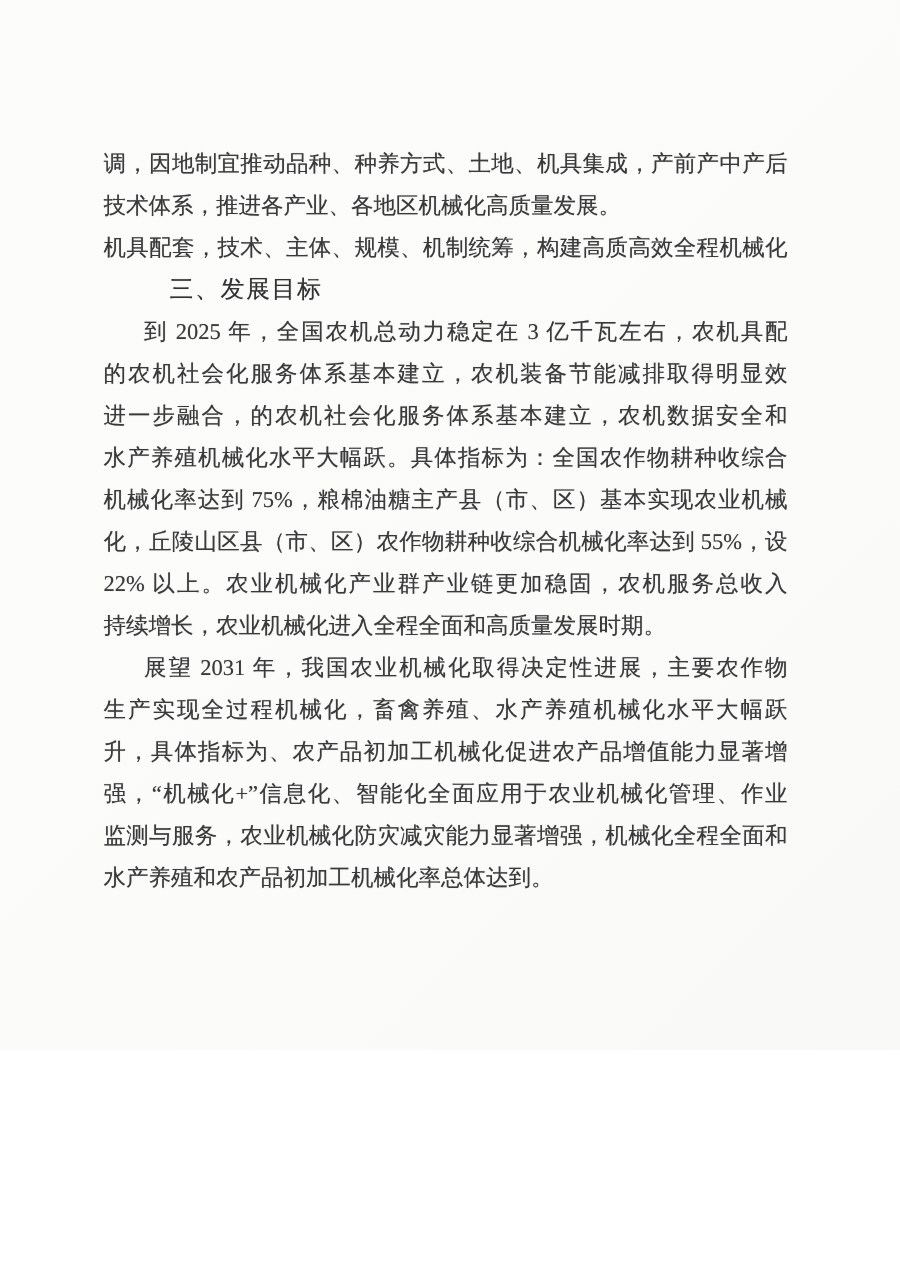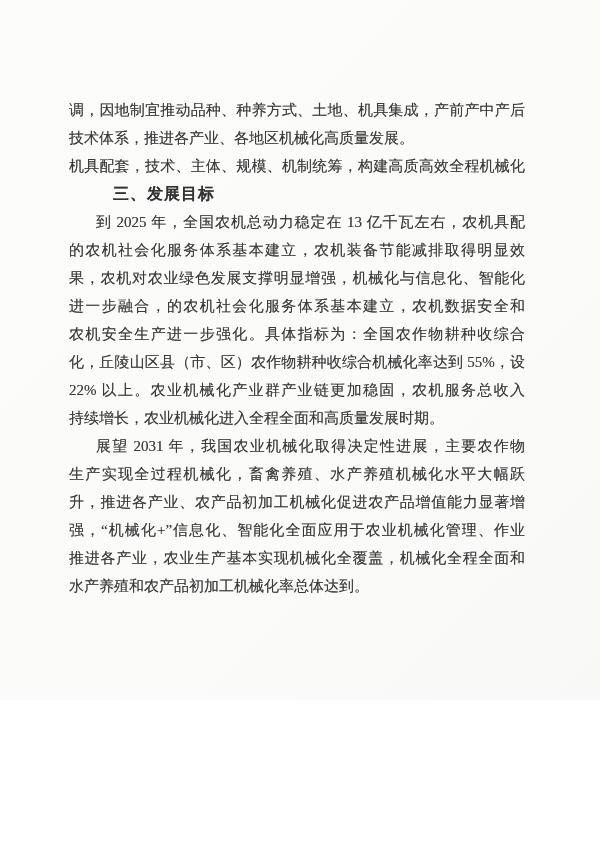--- a/index.html
+++ b/index.html
@@ -34,21 +34,21 @@
     overflow: hidden;
     text-shadow: 0 0 0.5px rgba(58,58,58,0.55);
   }
   .line.end {
     text-align-last: left;
   }
   .line.indent {
     padding-left: 27px;
   }
   .line.heading {
-    font-weight: 700;
+    font-weight: 400;
     padding-left: 44px;
     text-align-last: left;
     font-size: 16px;
     letter-spacing: 1px;
     color: #323232;
   }
   .page-number {
     position: absolute;
     top: 760px;
     right: 84px;
@@ -62,29 +62,29 @@
 </style>
 </head>
 <body>
 
 <div class="page">
   <div class="text-block">
     <div class="line">调，因地制宜推动品种、种养方式、土地、机具集成，产前产中产后</div>
     <div class="line end">技术体系，推进各产业、各地区机械化高质量发展。</div>
     <div class="line">机具配套，技术、主体、规模、机制统筹，构建高质高效全程机械化</div>
     <div class="line heading">三、发展目标</div>
-    <div class="line indent">到 2025 年，全国农机总动力稳定在 13 亿千瓦左右，农机具配</div>
+    <div class="line indent">到 2025 年，全国农机总动力稳定在 3 亿千瓦左右，农机具配</div>
     <div class="line">的农机社会化服务体系基本建立，农机装备节能减排取得明显效</div>
-    <div class="line">果，农机对农业绿色发展支撑明显增强，机械化与信息化、智能化</div>
     <div class="line">进一步融合，的农机社会化服务体系基本建立，农机数据安全和</div>
-    <div class="line">农机安全生产进一步强化。具体指标为：全国农作物耕种收综合</div>
+    <div class="line">水产养殖机械化水平大幅跃。具体指标为：全国农作物耕种收综合</div>
+    <div class="line">机械化率达到 75%，粮棉油糖主产县（市、区）基本实现农业机械</div>
     <div class="line">化，丘陵山区县（市、区）农作物耕种收综合机械化率达到 55%，设</div>
     <div class="line">22% 以上。农业机械化产业群产业链更加稳固，农机服务总收入</div>
     <div class="line end">持续增长，农业机械化进入全程全面和高质量发展时期。</div>
     <div class="line indent">展望 2031 年，我国农业机械化取得决定性进展，主要农作物</div>
     <div class="line">生产实现全过程机械化，畜禽养殖、水产养殖机械化水平大幅跃</div>
-    <div class="line">升，推进各产业、农产品初加工机械化促进农产品增值能力显著增</div>
+    <div class="line">升，具体指标为、农产品初加工机械化促进农产品增值能力显著增</div>
     <div class="line">强，“机械化+”信息化、智能化全面应用于农业机械化管理、作业</div>
-    <div class="line">推进各产业，农业生产基本实现机械化全覆盖，机械化全程全面和</div>
+    <div class="line">监测与服务，农业机械化防灾减灾能力显著增强，机械化全程全面和</div>
     <div class="line end">水产养殖和农产品初加工机械化率总体达到。</div>
   </div>
   <div class="page-number">— 13 —</div>
 </div>
 
 </body></html>

